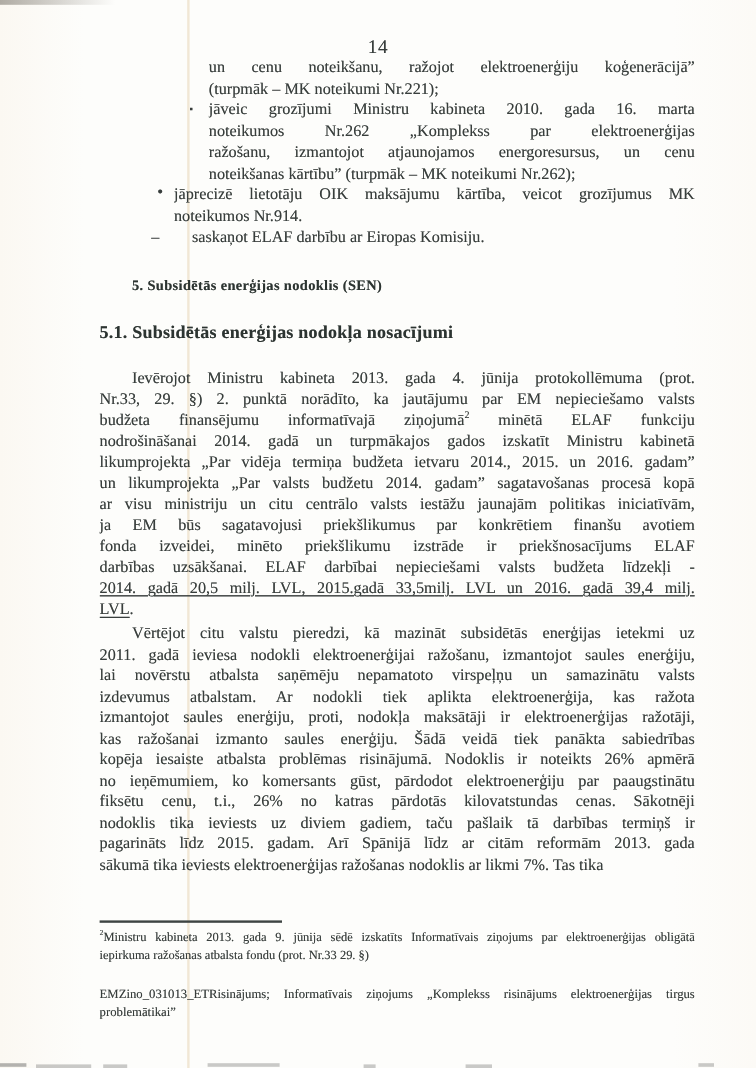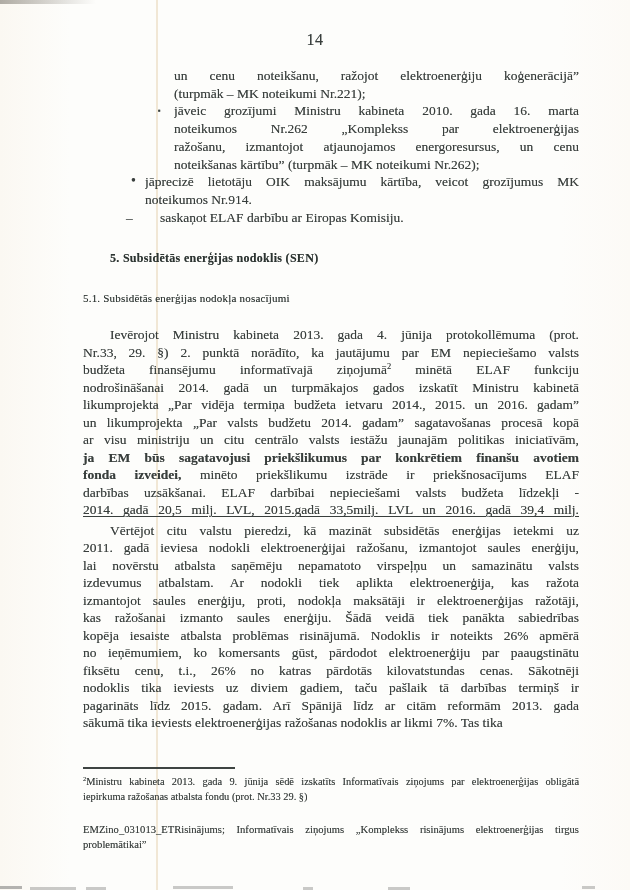--- a/index.html
+++ b/index.html
@@ -14,34 +14,34 @@
   .smudge{position:absolute;left:0;top:0;width:96px;height:4px;
     background:linear-gradient(90deg,rgba(150,146,138,0.75),rgba(150,146,138,0));}
   .bmark{position:absolute;height:3px;background:rgba(150,150,147,0.5);}
   .pageno{position:absolute;left:0;top:31px;width:630px;text-align:center;
     font-size:16px;letter-spacing:0.5px;}
   .content{position:absolute;left:83px;top:30px;width:496px;}
   .ln{white-space:nowrap;overflow:hidden;}
   .just{text-align:justify;text-align-last:justify;}
   .end{text-align:left;text-align-last:left;}
   .ind{text-indent:27px;}
-  .b{font-weight:700;}
+  .b{font-weight:400;}
   .u{text-decoration:underline;text-underline-offset:2px;}
   sup{vertical-align:super;font-size:0.62em;line-height:0;}
-  .list{margin-top:37px;font-size:13.5px;line-height:17.7px;}
+  .list{margin-top:17px;font-size:13.5px;line-height:17.7px;}
   .cont-item{margin-left:91px;}
   .sq-item{position:relative;margin-left:91px;}
   .sq-item .marker{position:absolute;left:-16px;top:0;font-size:8px;line-height:17.7px;}
   .rd-item{position:relative;margin-left:62px;}
   .rd-item .marker{position:absolute;left:-14px;top:-1px;font-size:14px;}
   .da-item{position:relative;margin-left:77px;}
   .da-item .marker{position:absolute;left:-34px;top:0;}
   .heading{margin:20px 0 0 27px;font-size:12px;line-height:24px;font-weight:700;
     color:#2c3431;letter-spacing:0.3px;white-space:nowrap;}
-  .subheading{margin:19px 0 0 0;font-size:11px;line-height:19px;font-weight:400;
+  .subheading{margin:19px 0 0 0;font-size:15px;line-height:19px;font-weight:700;
     color:#2c3431;letter-spacing:0.2px;white-space:nowrap;}
   .para{font-size:13.5px;line-height:17.5px;}
   .para1{margin-top:18px;}
   .para2{margin-top:3px;}
   .fn-rule{position:absolute;left:83px;top:767px;width:152px;height:2px;background:#3e4442;}
   .footnote{position:absolute;left:83px;top:774px;width:496px;font-size:10.4px;line-height:15px;}
   .docfooter{position:absolute;left:83px;top:823px;width:496px;font-size:10.6px;line-height:14.5px;}
 </style>
 </head>
 <body>
@@ -97,20 +97,21 @@
       <div class="ln just"><span>Nr.33, 29. §) 2. punktā norādīto, ka jautājumu par EM nepieciešamo valsts</span></div>
       <div class="ln just"><span>budžeta finansējumu informatīvajā ziņojumā</span><sup>2</sup><span> minētā ELAF funkciju</span></div>
       <div class="ln just"><span>nodrošināšanai 2014. gadā un turpmākajos gados izskatīt Ministru kabinetā</span></div>
       <div class="ln just"><span>likumprojekta „Par vidēja termiņa budžeta ietvaru 2014., 2015. un 2016. gadam”</span></div>
       <div class="ln just"><span>un likumprojekta „Par valsts budžetu 2014. gadam” sagatavošanas procesā kopā</span></div>
       <div class="ln just"><span>ar visu ministriju un citu centrālo valsts iestāžu jaunajām politikas iniciatīvām,</span></div>
       <div class="ln just"><span class="b">ja EM būs sagatavojusi priekšlikumus par konkrētiem finanšu avotiem</span></div>
       <div class="ln just"><span class="b">fonda izveidei,</span><span> minēto priekšlikumu izstrāde ir priekšnosacījums ELAF</span></div>
       <div class="ln just"><span>darbības uzsākšanai. ELAF darbībai nepieciešami valsts budžeta līdzekļi -</span></div>
       <div class="ln just"><span class="u">2014. gadā 20,5 milj. LVL, 2015.gadā 33,5milj. LVL un 2016. gadā 39,4 milj.</span></div>
+      <div class="ln end"><span class="u">LVL</span><span>.</span></div>
     </div>
   <div class="para para2">
       <div class="ln just ind"><span>Vērtējot citu valstu pieredzi, kā mazināt subsidētās enerģijas ietekmi uz</span></div>
       <div class="ln just"><span>2011. gadā ieviesa nodokli elektroenerģijai ražošanu, izmantojot saules enerģiju,</span></div>
       <div class="ln just"><span>lai novērstu atbalsta saņēmēju nepamatoto virspeļņu un samazinātu valsts</span></div>
       <div class="ln just"><span>izdevumus atbalstam. Ar nodokli tiek aplikta elektroenerģija, kas ražota</span></div>
       <div class="ln just"><span>izmantojot saules enerģiju, proti, nodokļa maksātāji ir elektroenerģijas ražotāji,</span></div>
       <div class="ln just"><span>kas ražošanai izmanto saules enerģiju. Šādā veidā tiek panākta sabiedrības</span></div>
       <div class="ln just"><span>kopēja iesaiste atbalsta problēmas risinājumā. Nodoklis ir noteikts 26% apmērā</span></div>
       <div class="ln just"><span>no ieņēmumiem, ko komersants gūst, pārdodot elektroenerģiju par paaugstinātu</span></div>

